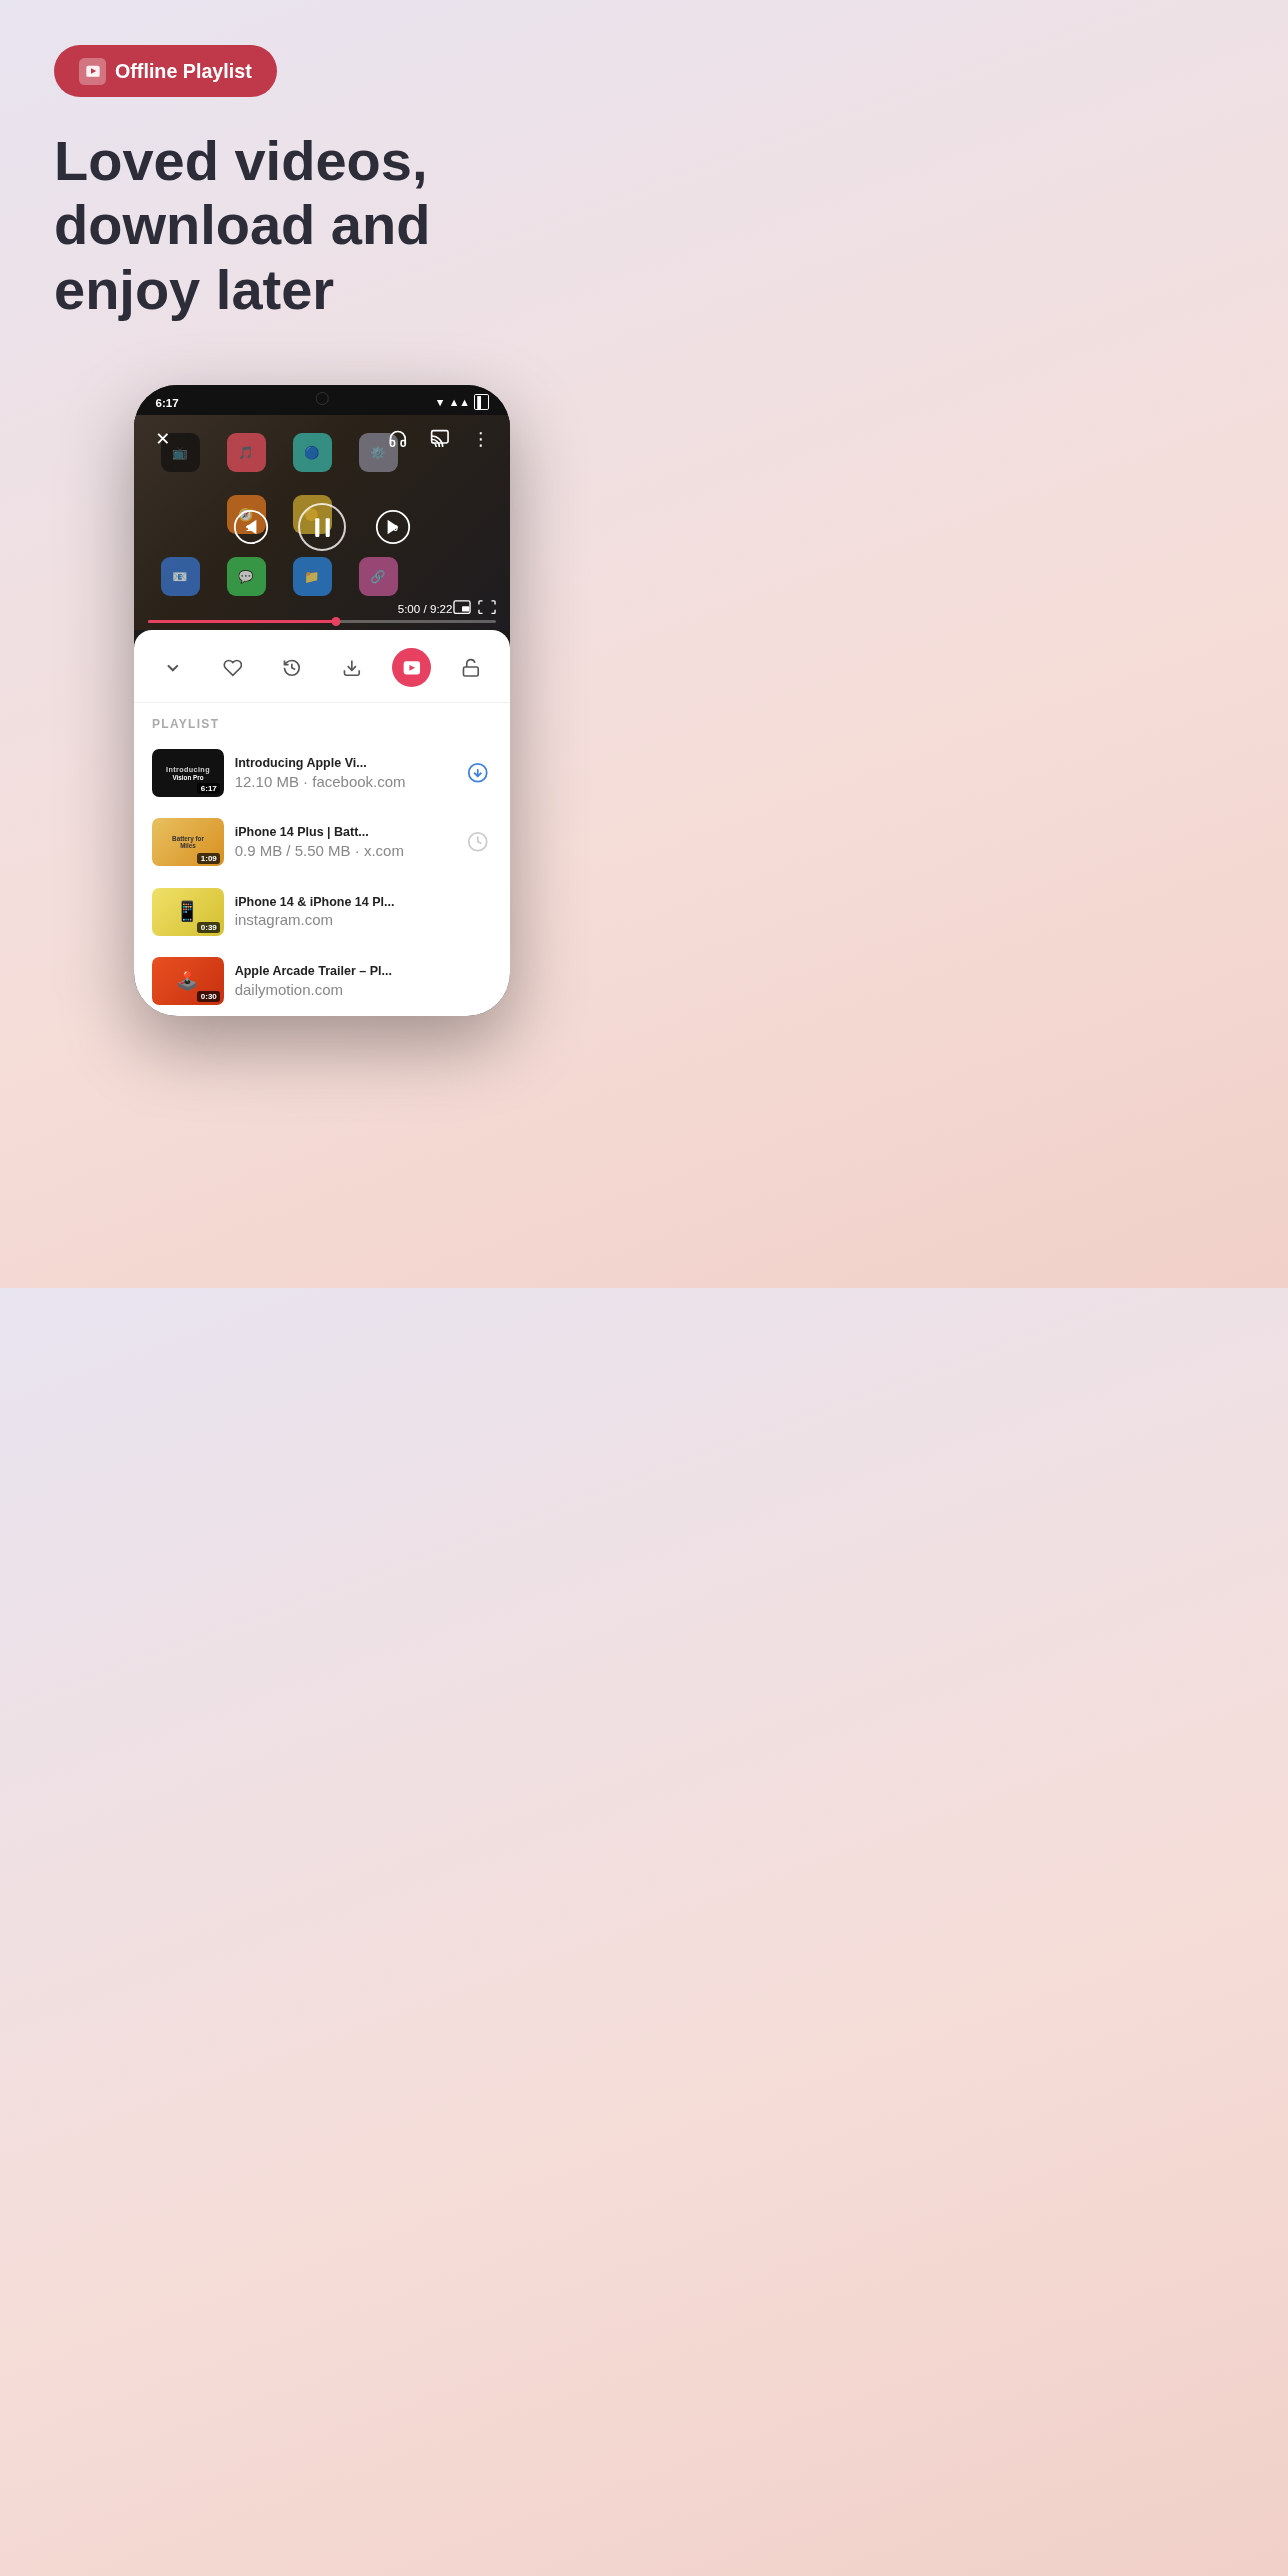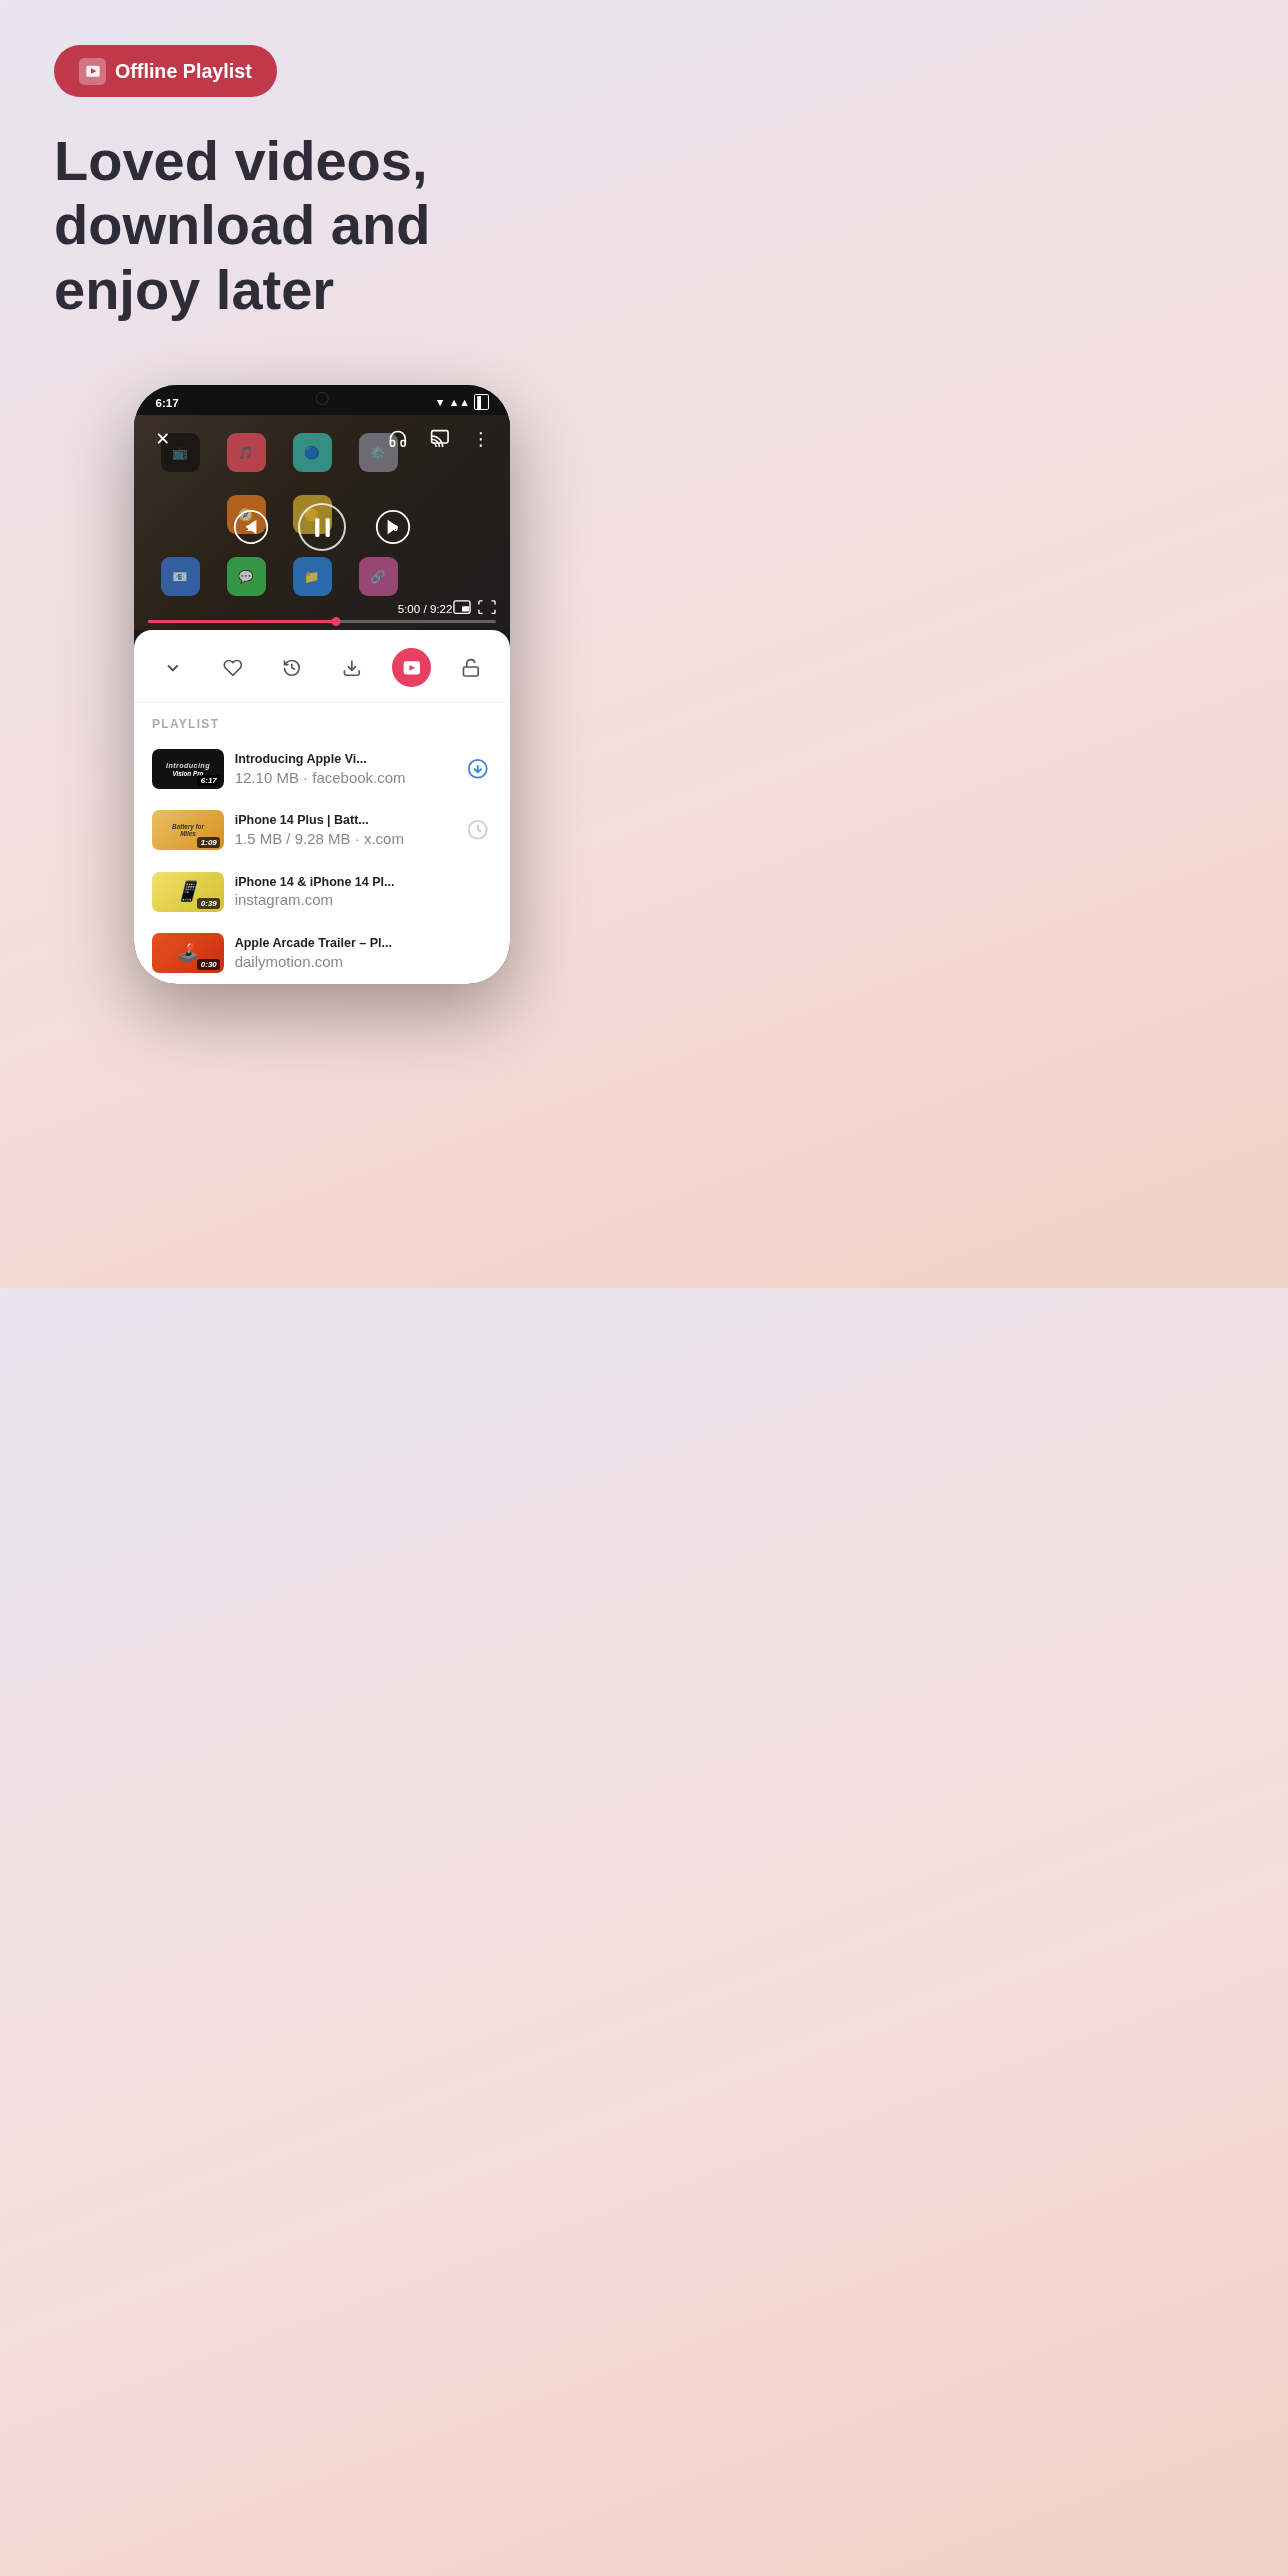--- a/index.html
+++ b/index.html
@@ -302,26 +302,25 @@
 
     .playlist-item {
       display: flex;
       align-items: center;
       padding: 10.7px 9px;
       gap: 10.7px;
     }
 
     .thumbnail {
       width: 72px;
-      height: 40px;
+      height: 48px;
       border-radius: 7.2px;
       overflow: hidden;
       position: relative;
       flex-shrink: 0;
-      font-style: italic;
     }
 
     .thumb-bg-1 {
       background: #111;
       width: 100%;
       height: 100%;
       display: flex;
       align-items: center;
       justify-content: center;
     }
@@ -634,21 +633,21 @@
             <div class="thumb-bg-2">
               <div style="text-align:center;">
                 <div style="color:#333;font-size:6.3px;font-weight:700;">Battery for</div>
                 <div style="color:#333;font-size:6.3px;font-weight:700;">Miles</div>
               </div>
             </div>
             <div class="thumb-duration">1:09</div>
           </div>
           <div class="item-info">
             <div class="item-title">iPhone 14 Plus | Batt...</div>
-            <div class="item-meta">1.5 MB / 9.28 MB · x.com</div>
+            <div class="item-meta">0.9 MB / 5.50 MB · x.com</div>
           </div>
           <div class="item-action loading">
             <svg width="21.5" height="21.5" viewBox="0 0 24 24" fill="none" stroke="#ccc" stroke-width="2">
               <circle cx="12" cy="12" r="10"></circle>
               <path d="M12 6v6l4 2" stroke="#ccc"></path>
             </svg>
           </div>
         </div>
 
         <div class="playlist-item">

